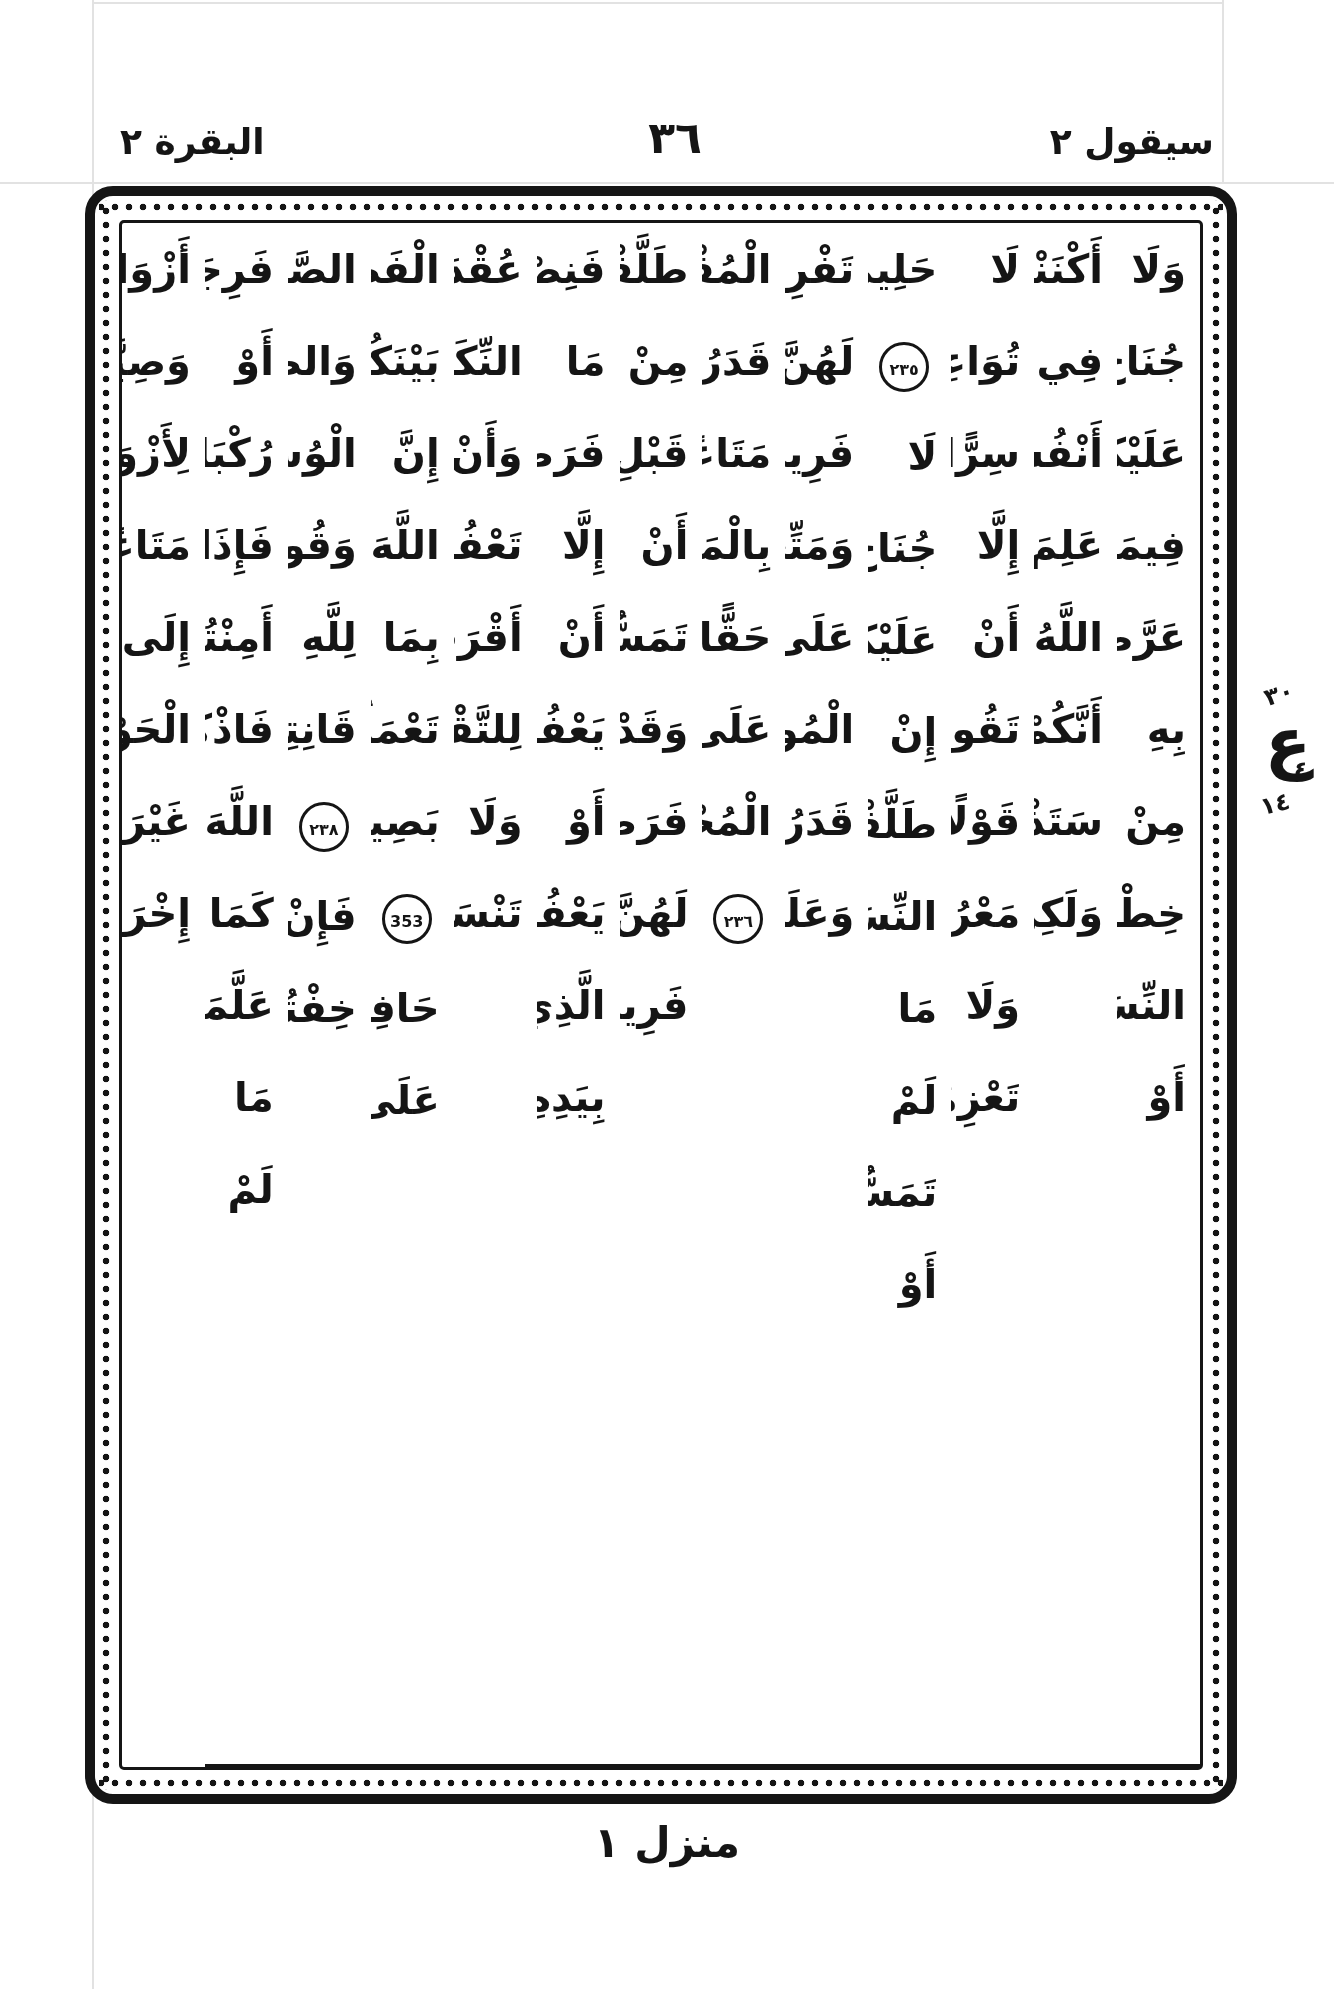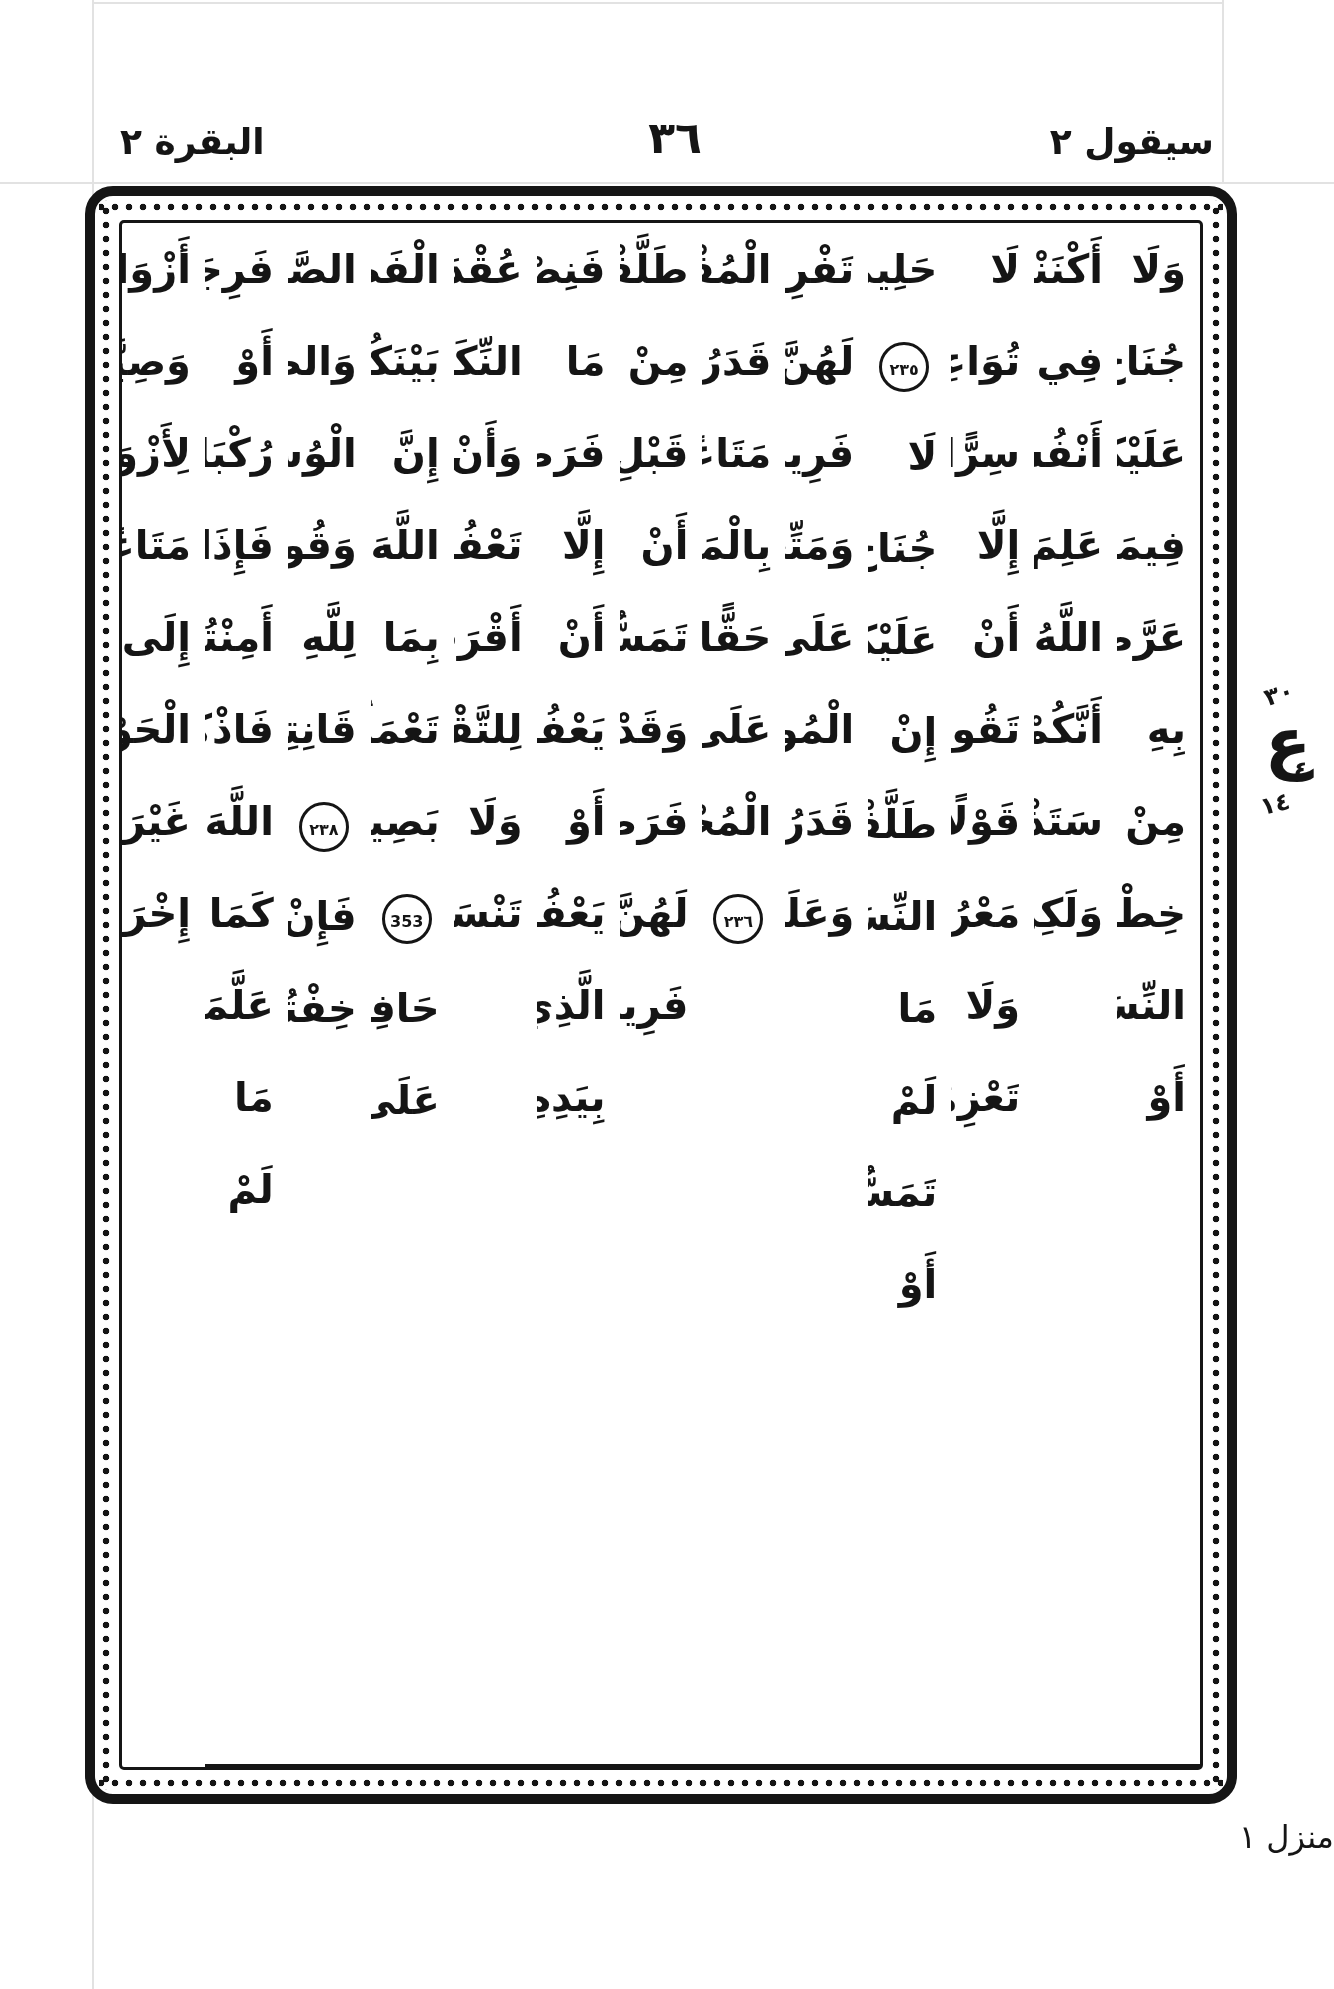--- a/index.html
+++ b/index.html
@@ -76,21 +76,21 @@
     font-weight:700;
   }
   .margin-ruku .rk-top{font-size:24px;display:block;margin-right:18px;transform:rotate(-18deg);}
   .margin-ruku .rk-ain{font-size:68px;display:block;margin:2px 0 0 0;}
   .margin-ruku .rk-mid{font-size:24px;display:block;margin:-18px 0 0 26px;}
   .margin-ruku .rk-bottom{font-size:24px;display:block;margin:10px 26px 0 0;transform:rotate(-14deg);}
 
   
   .manzil{
     position:absolute;left:0;top:1818px;width:1334px;
-    text-align:right;font-size:32px;font-weight:400;
+    text-align:center;font-size:42px;font-weight:700;
   }
 </style>
 </head>
 <body>
 
 <div class="scanline scan-v-left"></div>
 <div class="scanline scan-v-right"></div>
 <div class="scanline scan-h-top"></div>
 <div class="scanline scan-h-header"></div>
 

